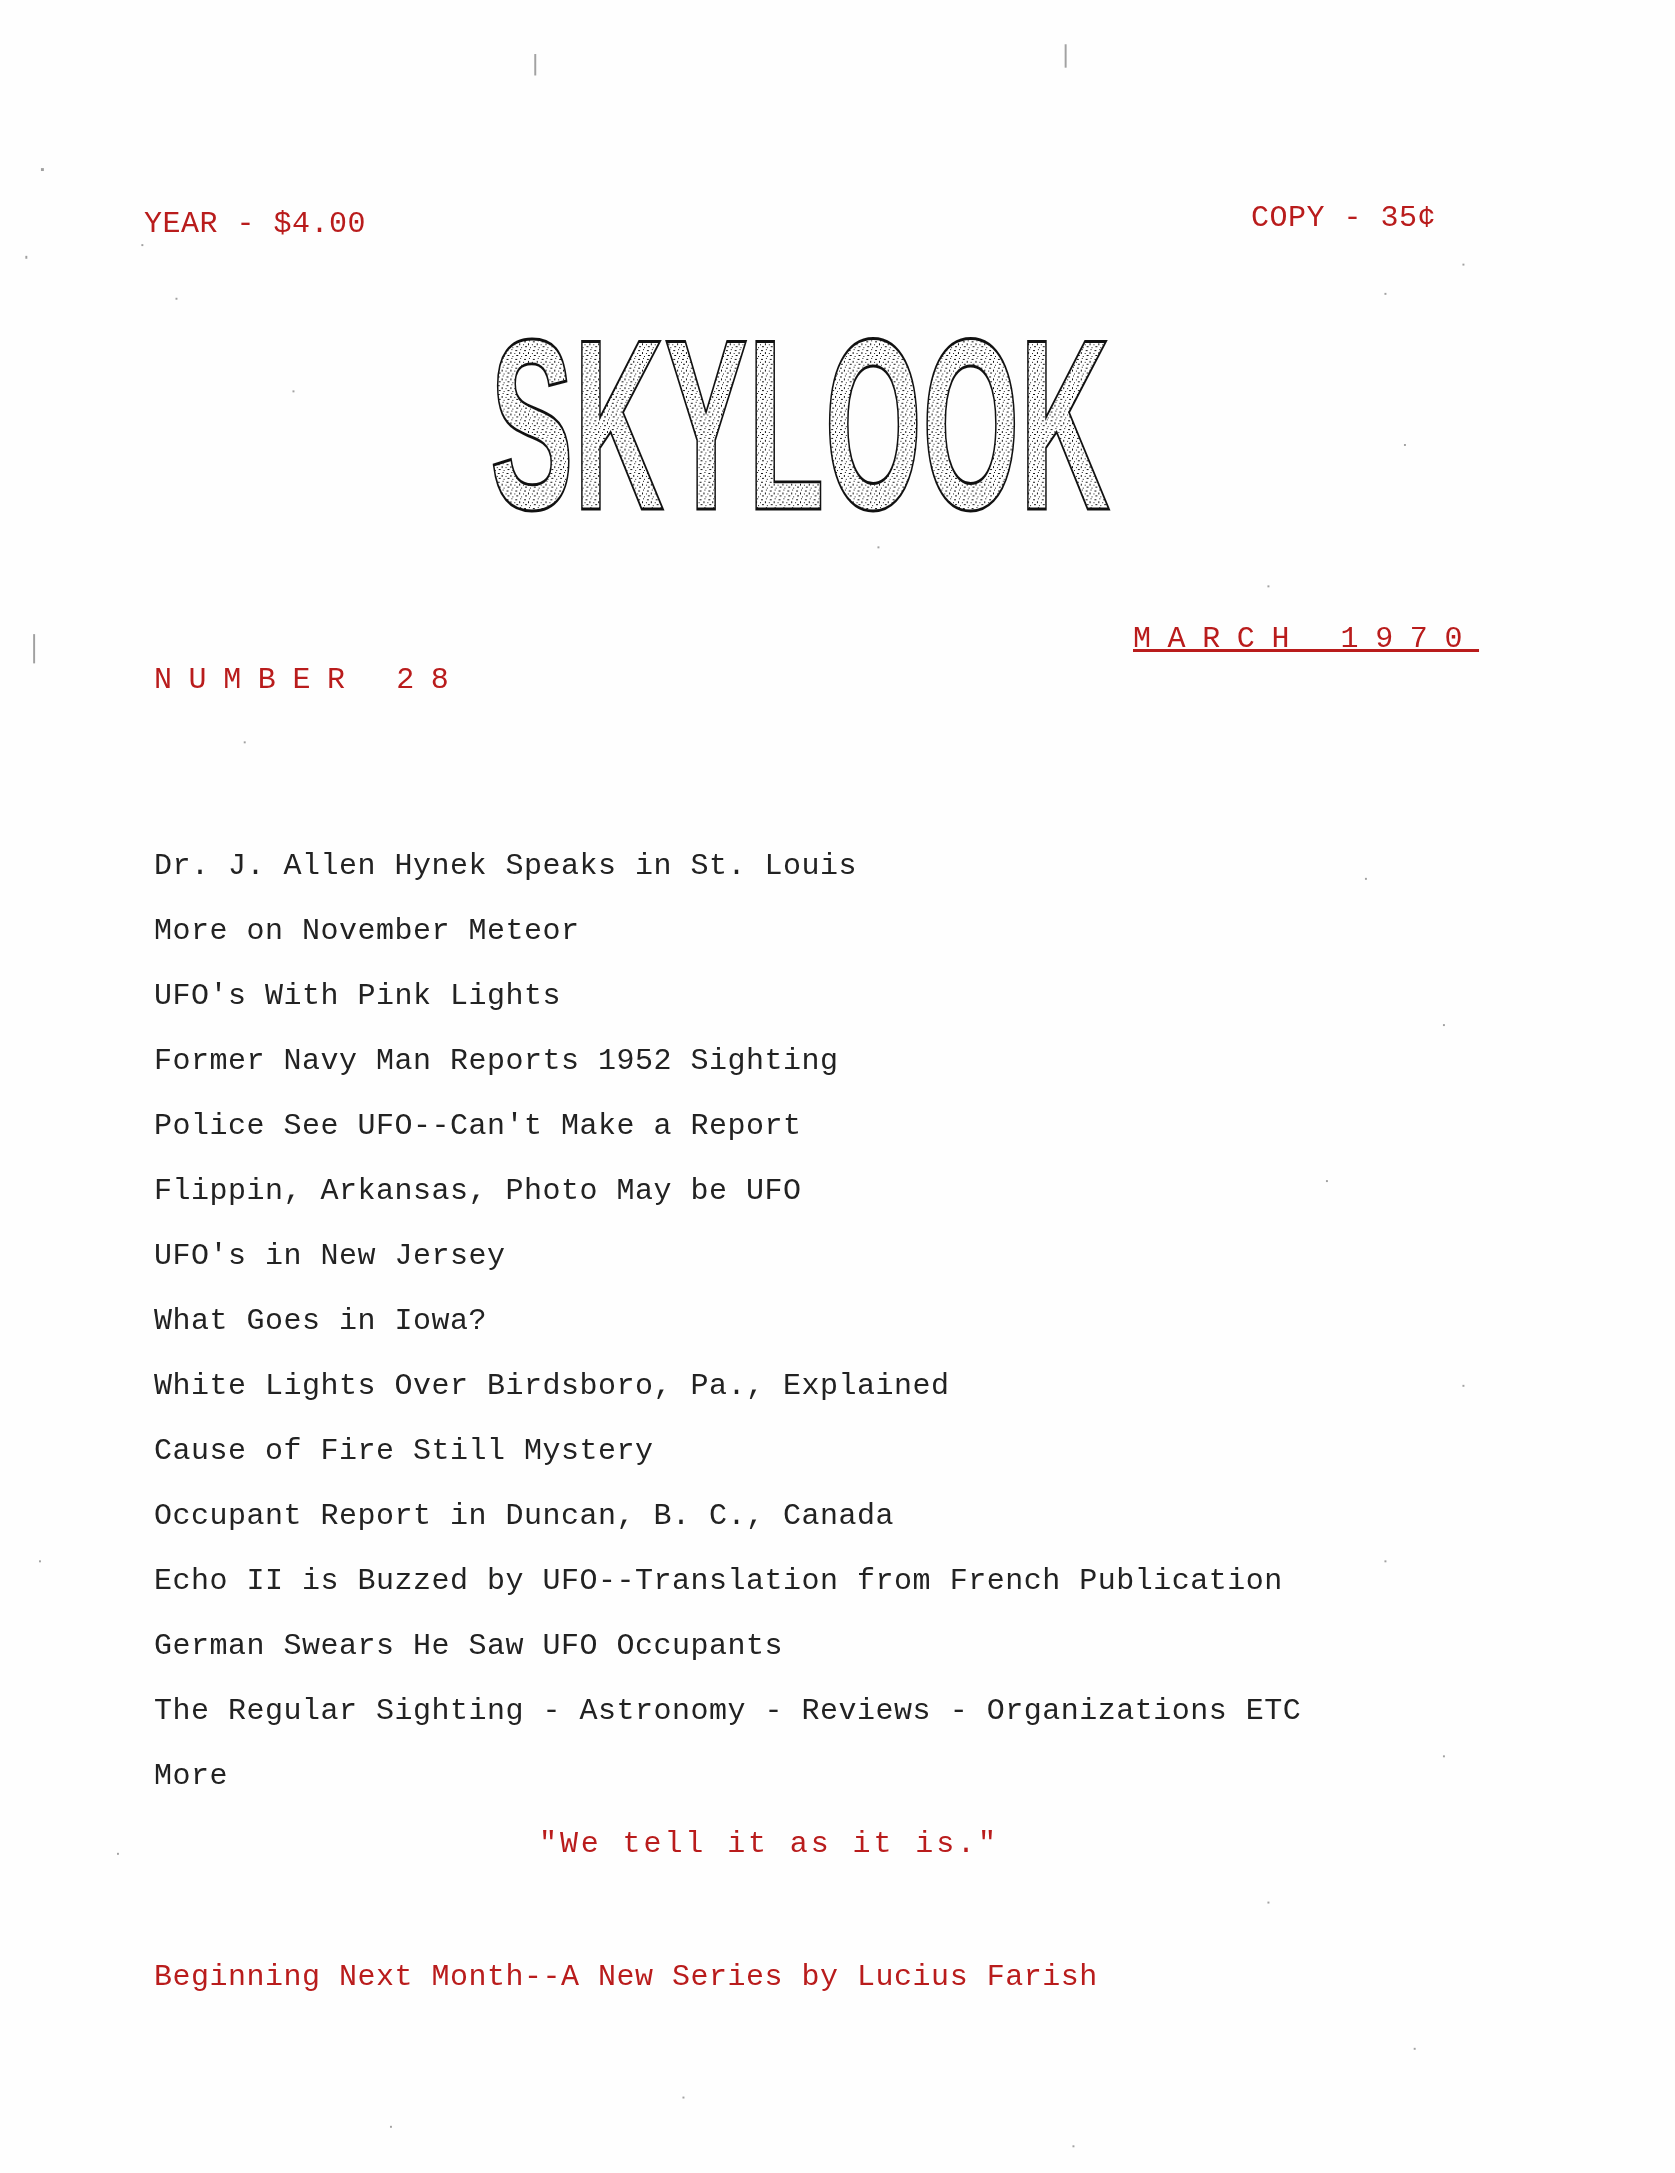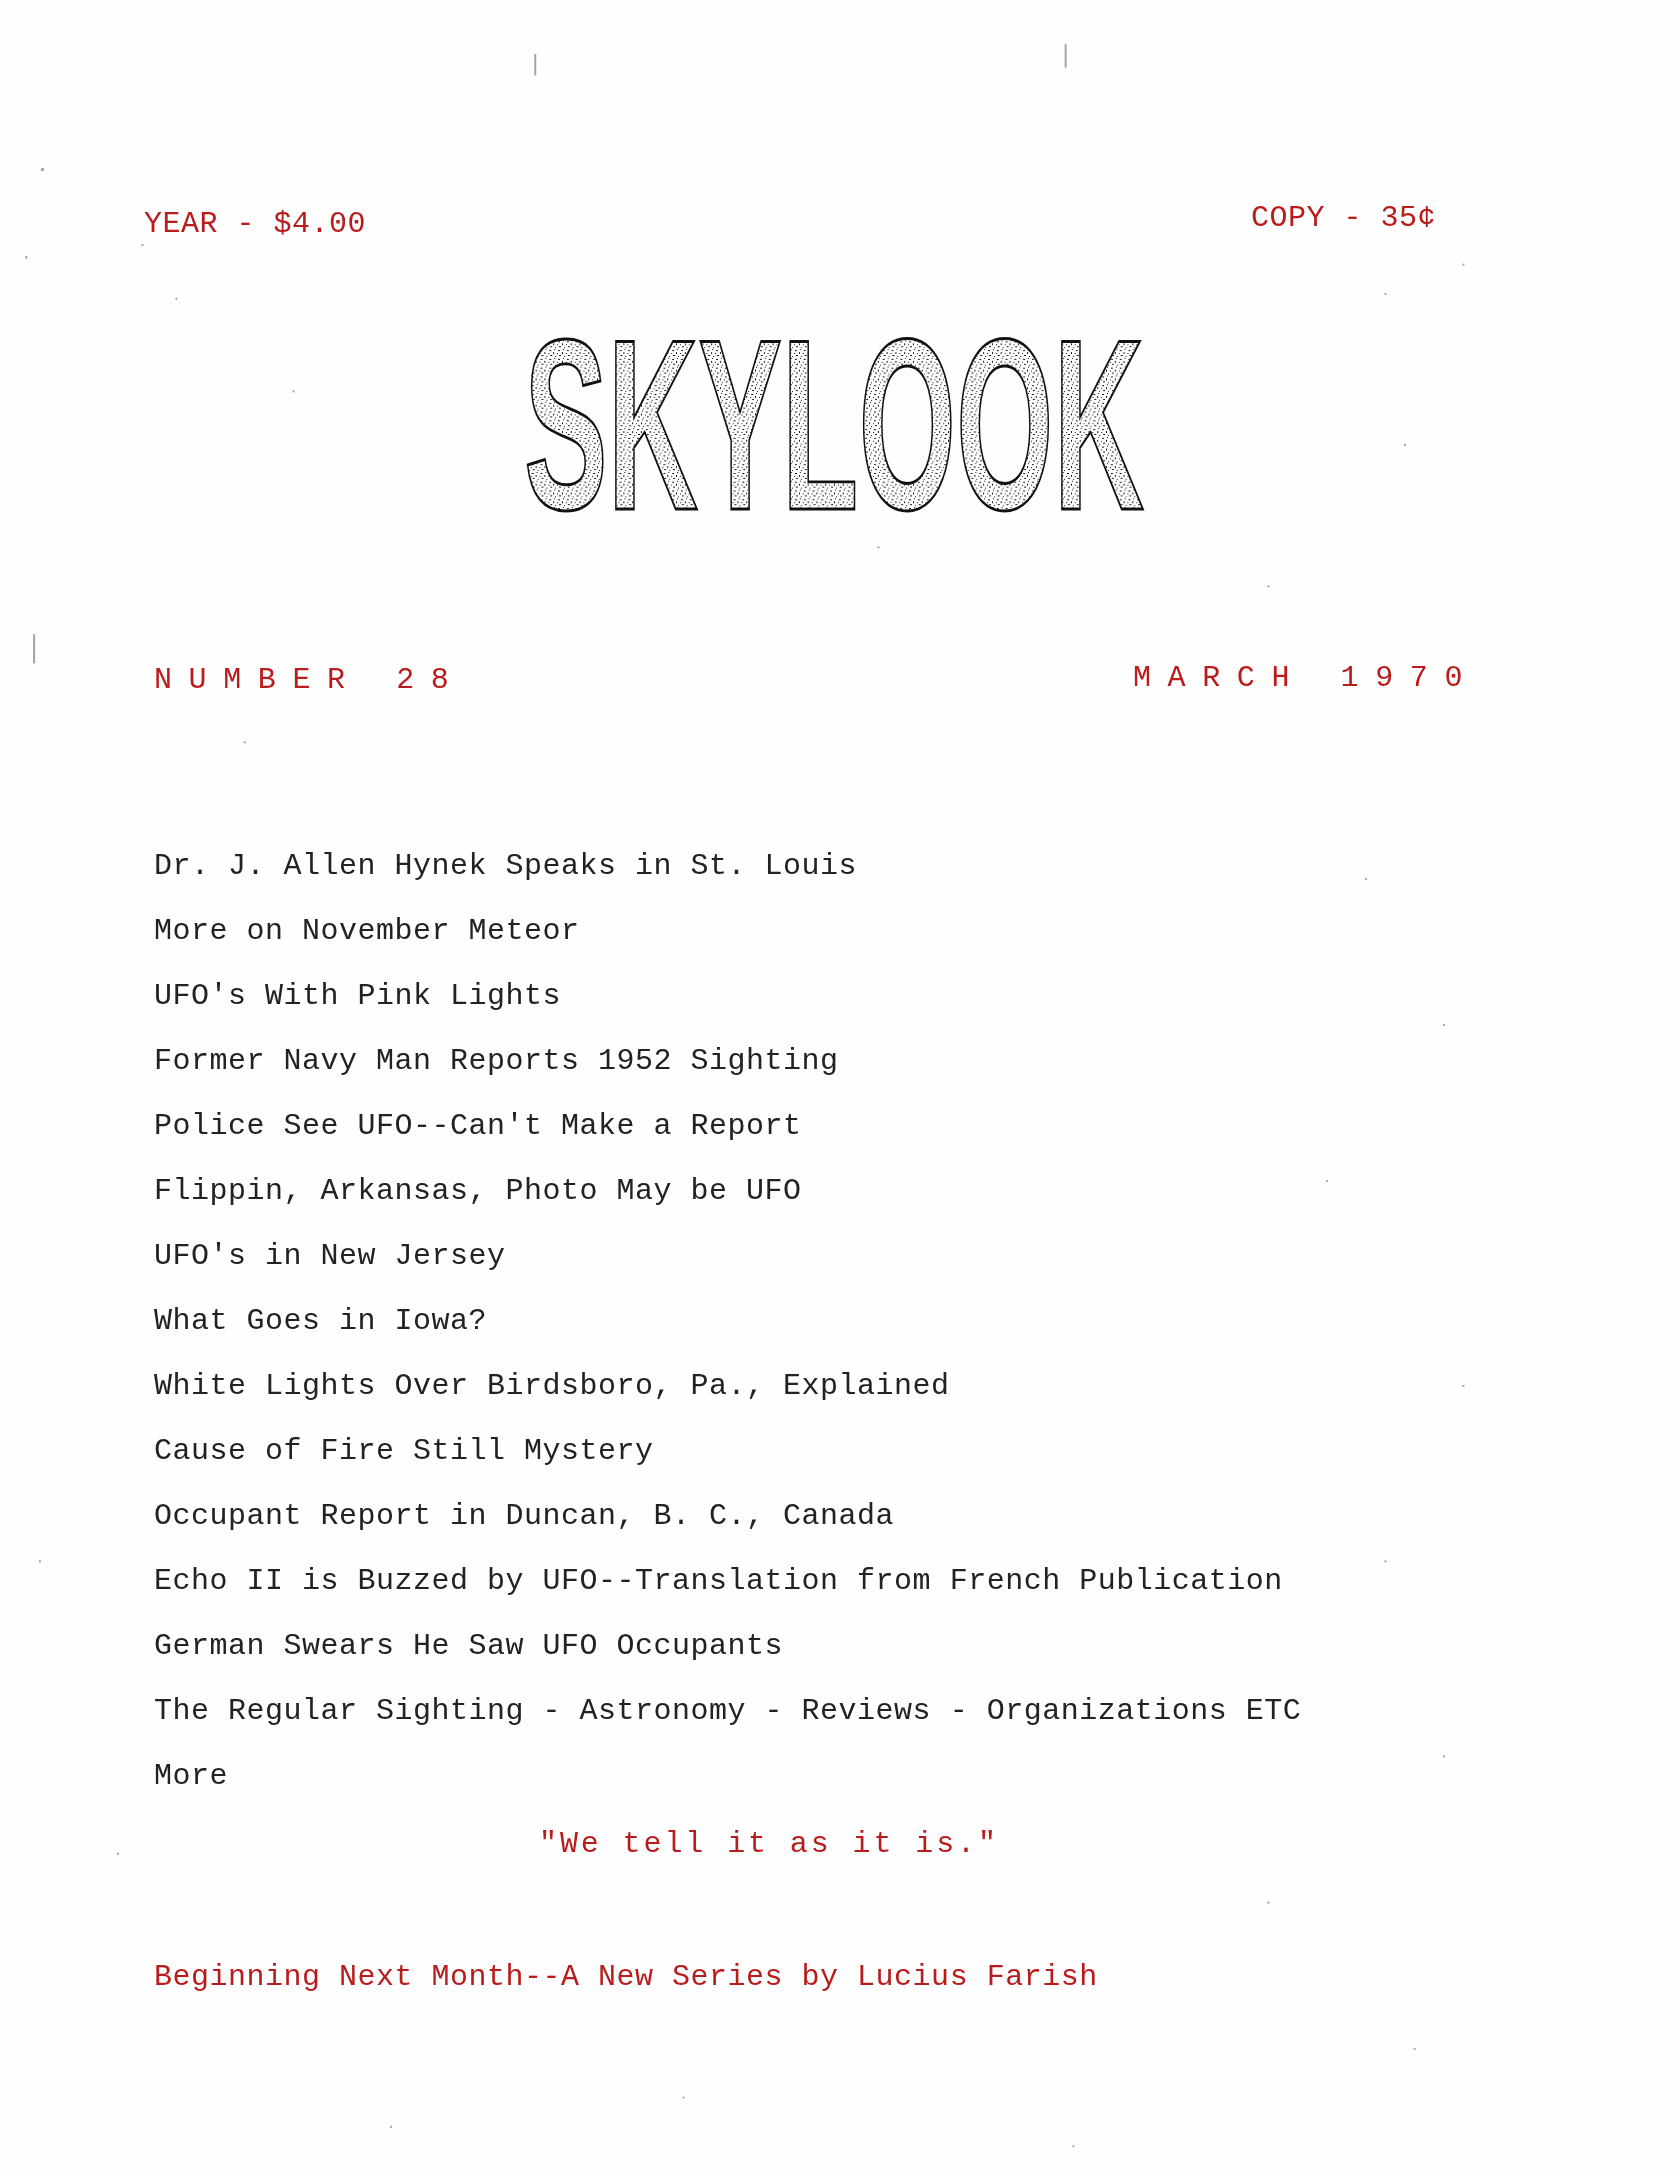--- a/index.html
+++ b/index.html
@@ -31,29 +31,29 @@
       line-height: 1;
     }
     .spaced {
       letter-spacing: 16.6px;
     }
     .price-year { left: 144px; top: 209px; }
     .price-copy { left: 1251px; top: 203px; }
 
     .masthead {
       position: absolute;
-      left: 522px;
+      left: 488px;
       top: 314px;
       width: 624px;
       height: 200px;
     }
     .masthead svg { width: 100%; height: 100%; display: block; }
 
     .issue-number { left: 154px; top: 665px; }
-    .issue-date { left: 1133px; top: 663px; }
+    .issue-date { left: 1133px; top: 624px; text-decoration: underline; }
 
     .toc {
       position: absolute;
       left: 154px;
       top: 834px;
       margin: 0;
       padding: 0;
       list-style: none;
     }
     .toc li {

